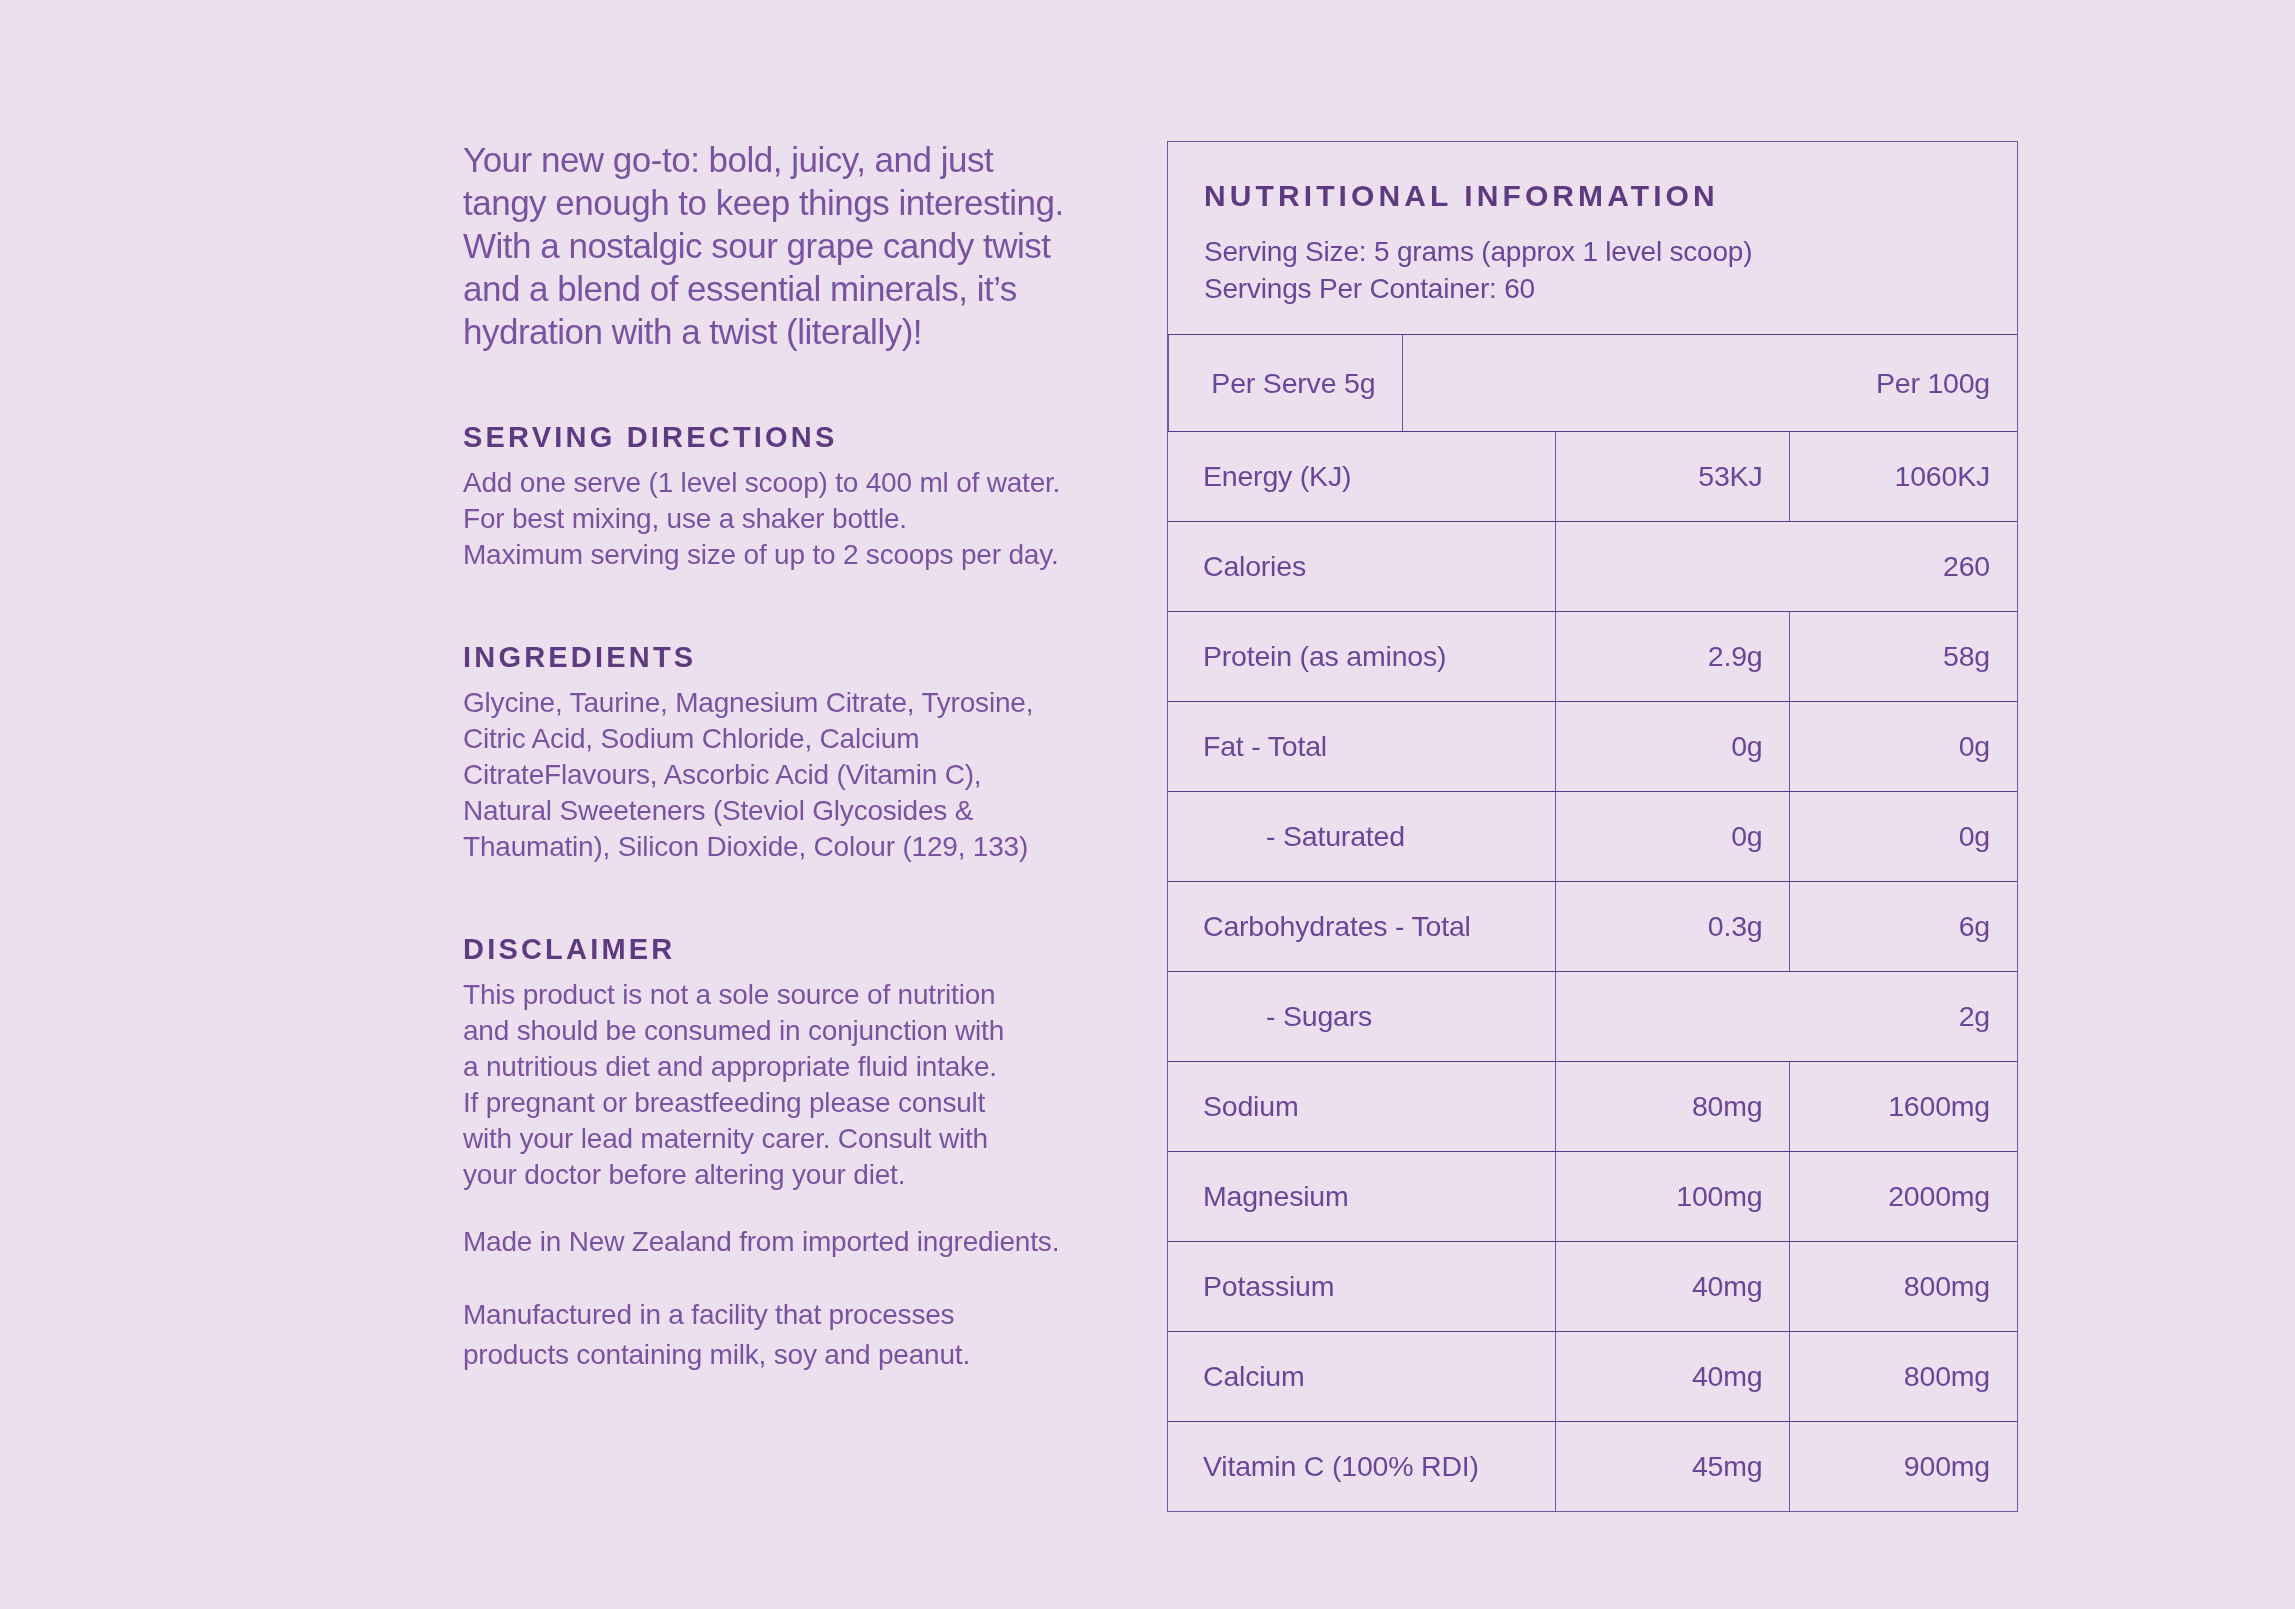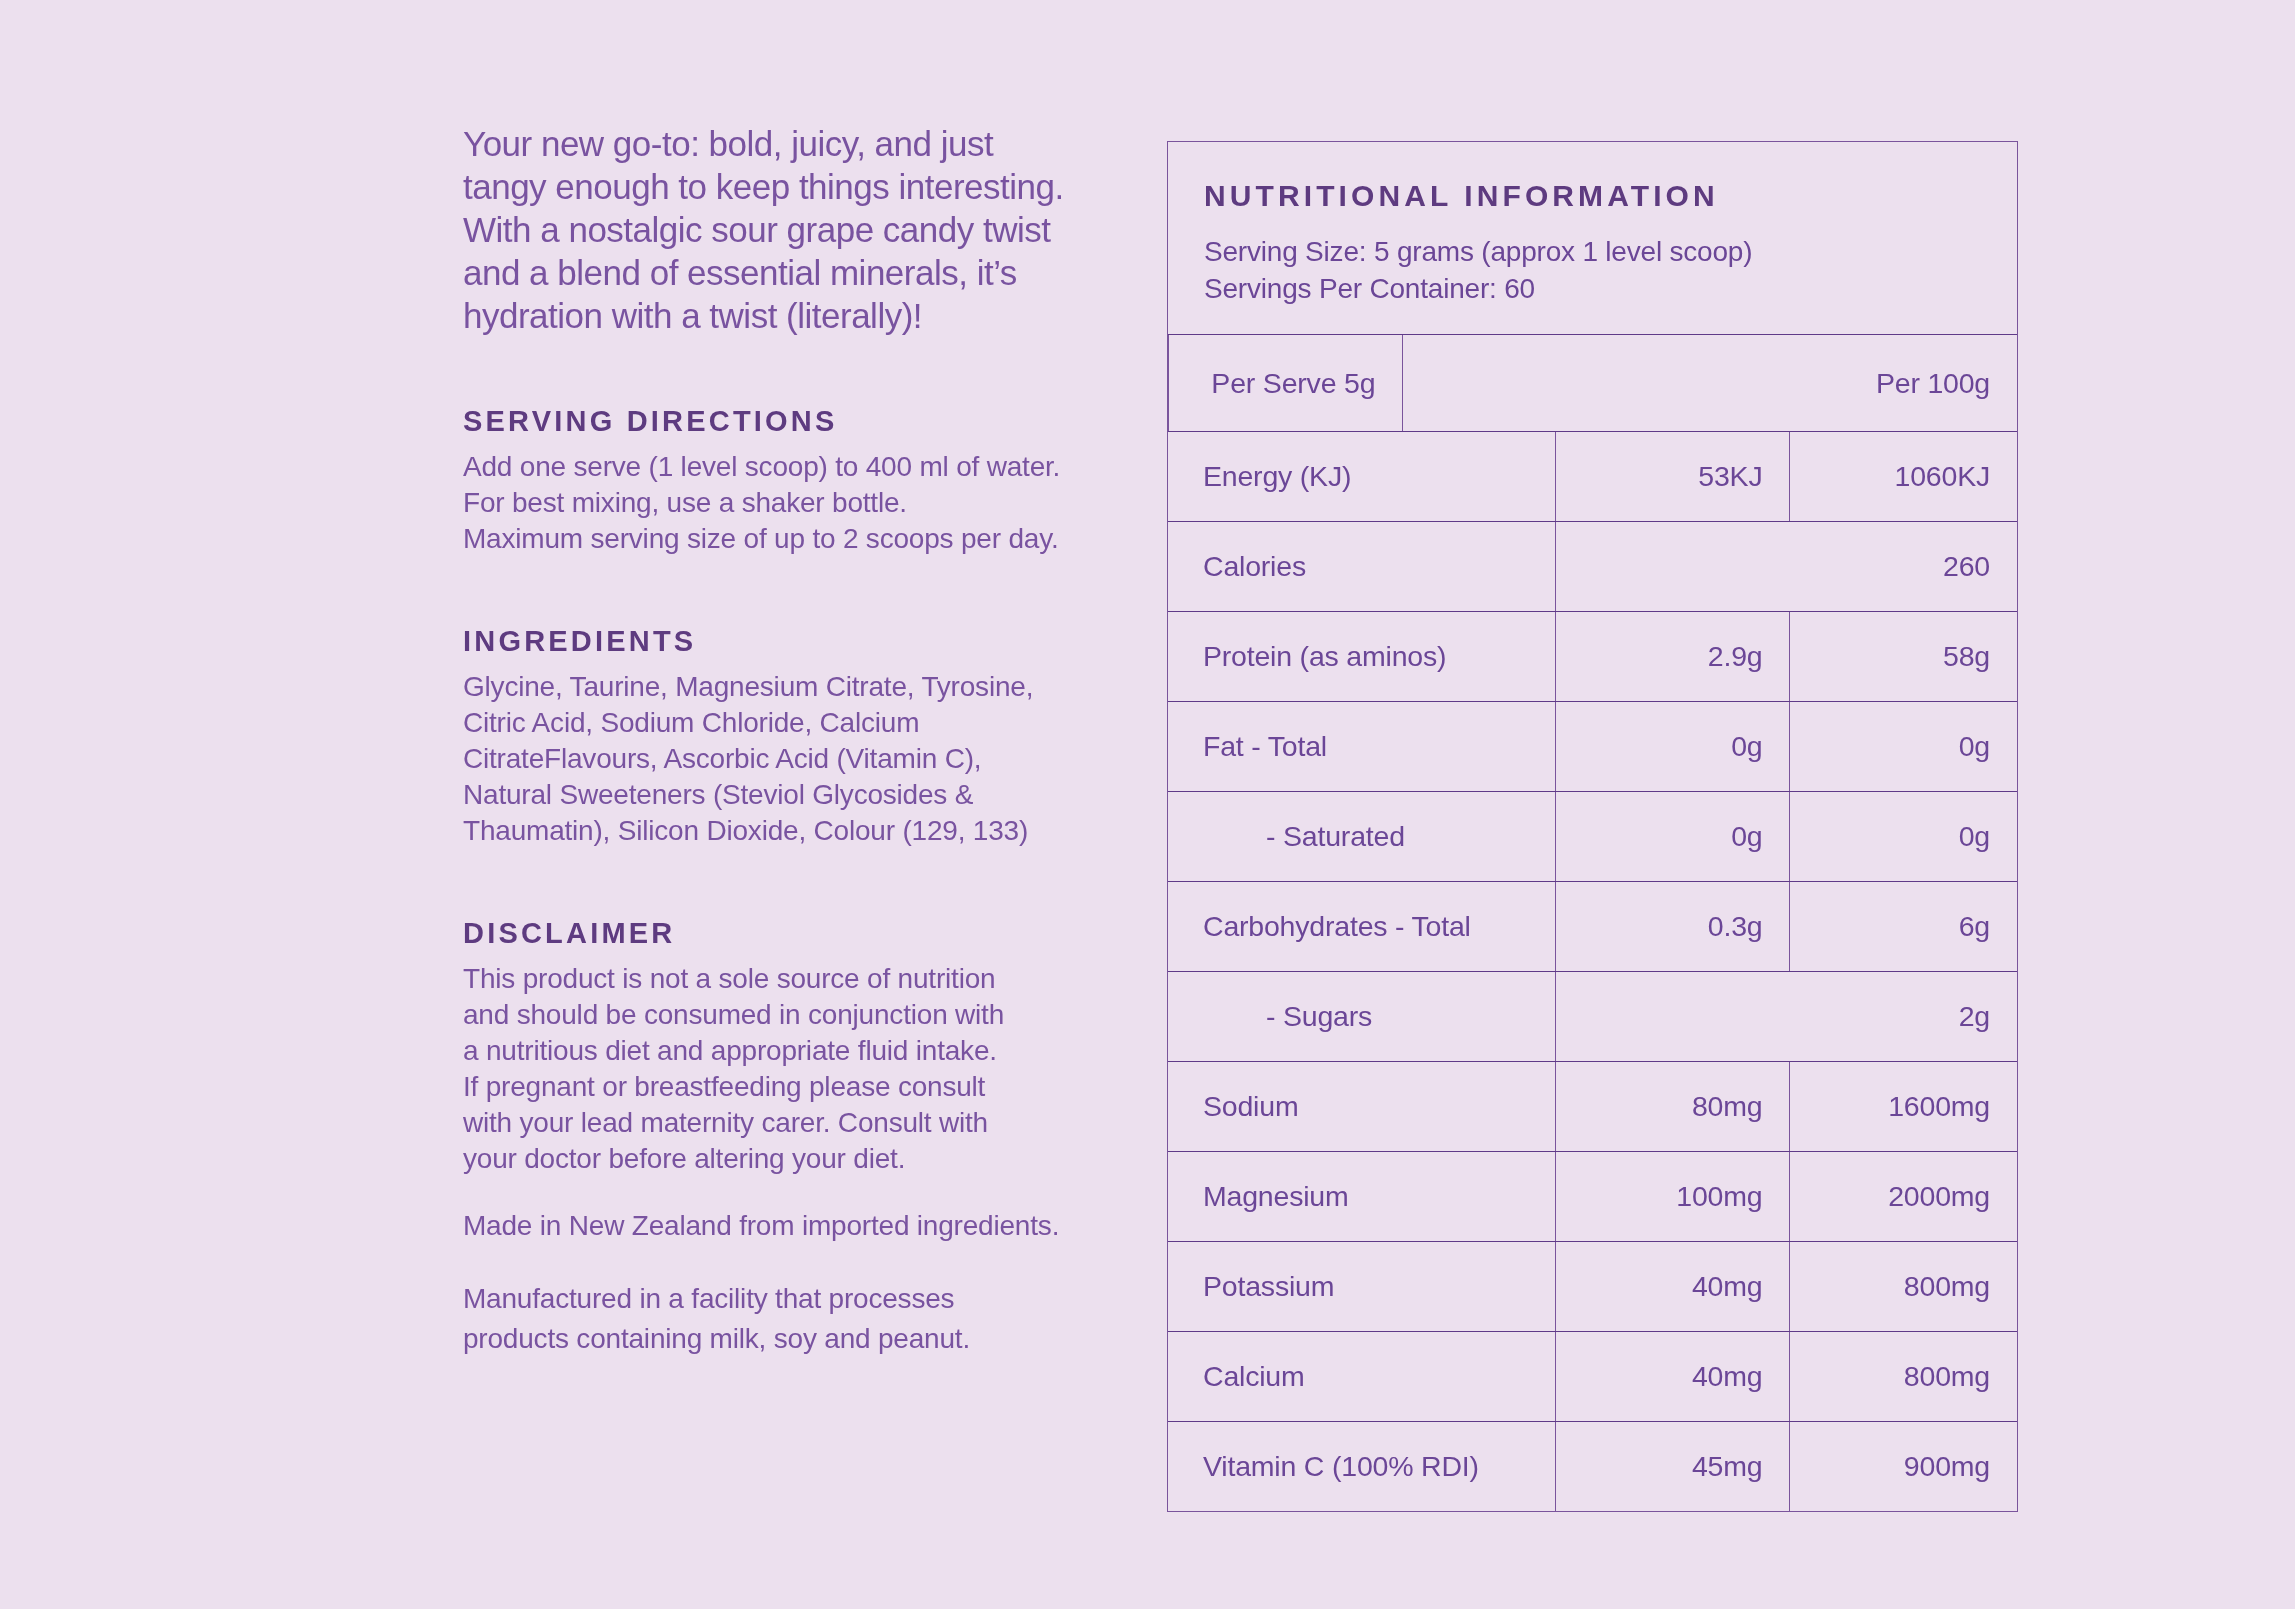--- a/index.html
+++ b/index.html
@@ -17,21 +17,21 @@
     font-family:"Liberation Sans","DejaVu Sans",sans-serif;
     position:relative;
     overflow:hidden;
   }
   .multiline{white-space:pre-line;}
 
   
   .left-col{
     position:absolute;
     left:463px;
-    top:122px;
+    top:138px;
     width:698px;
   }
   .intro{
     font-size:35px;
     line-height:43px;
     color:var(--text);
     letter-spacing:-0.5px;
   }
   .section{margin-top:68px;}
   .section-heading{

